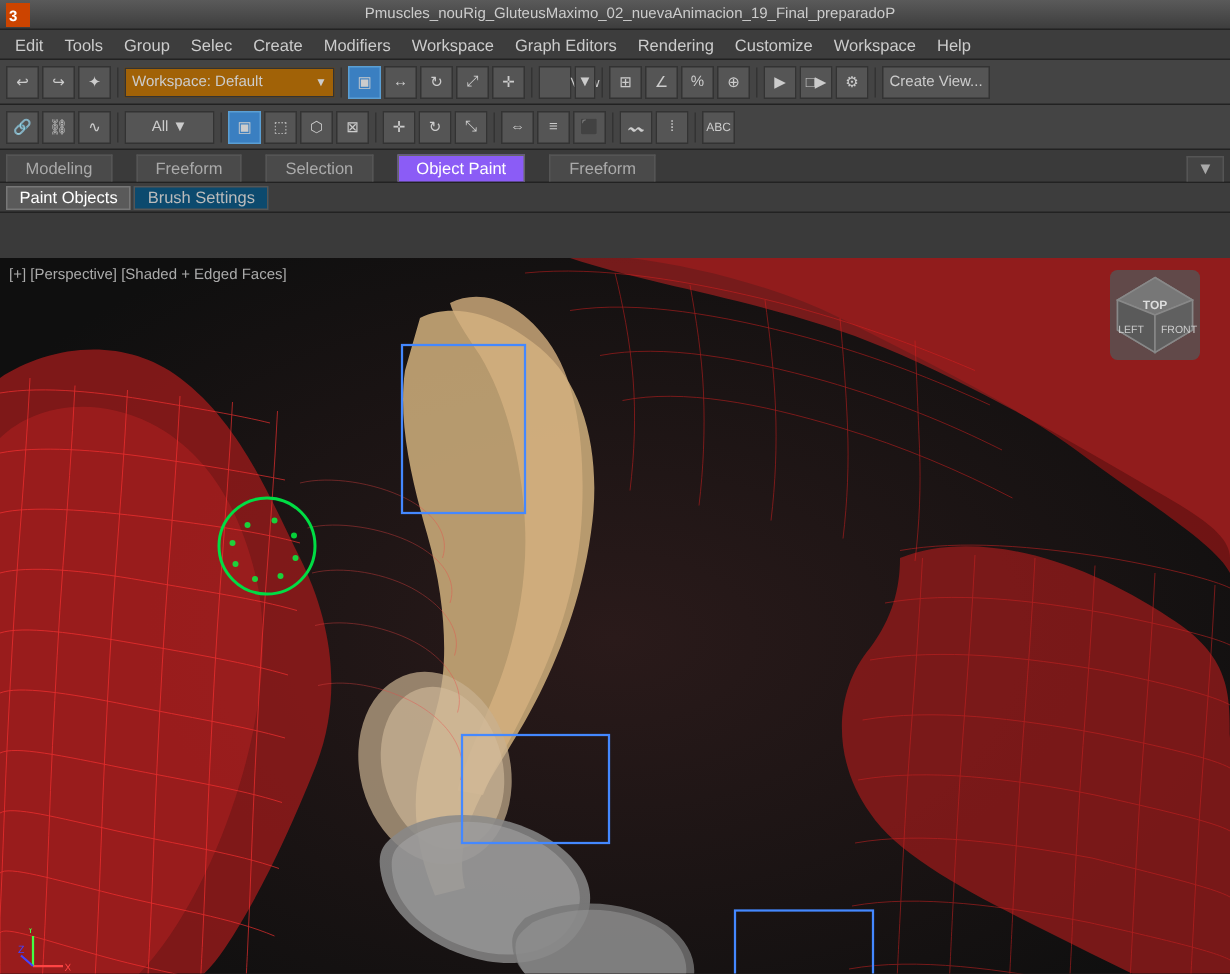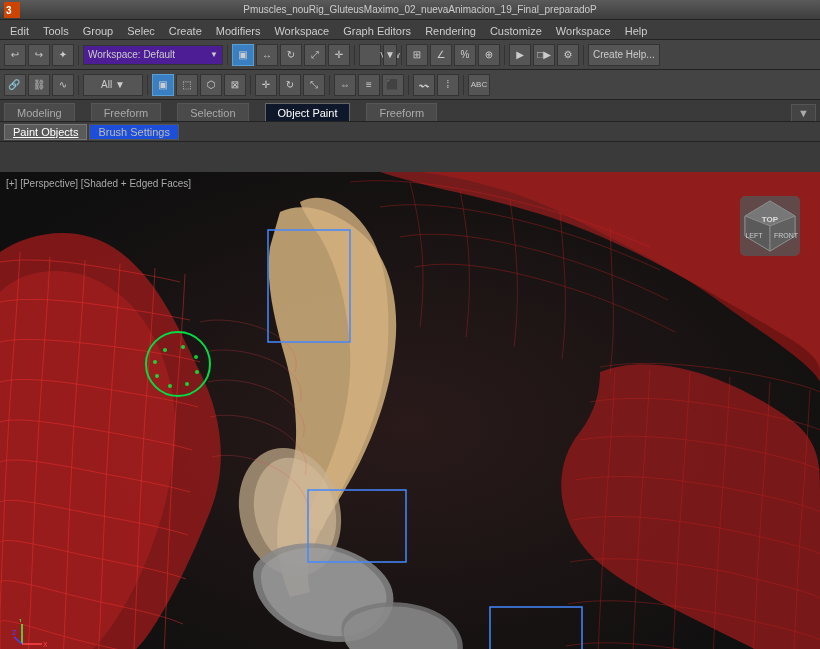--- a/index.html
+++ b/index.html
@@ -77,21 +77,21 @@
     .tb-btn.active { background: #3a7fc1; border-color: #5a9fd4; }
     .tb-separator {
       width: 1px;
       height: 20px;
       background: #333;
       margin: 0 2px;
     }
     .workspace-dropdown {
       width: 140px;
       height: 20px;
-      background: #4c1d95;
+      background: #a16207;
       border: 1px solid #333;
       color: #ccc;
       font-size: 10px;
       display: flex;
       align-items: center;
       padding: 0 4px;
       cursor: pointer;
     }
 
     
@@ -121,21 +121,21 @@
       color: #aaa;
       background: #4a4a4a;
       border: 1px solid #555;
       border-bottom: none;
       cursor: pointer;
       height: 18px;
       display: flex;
       align-items: center;
     }
     .mode-tab.active {
-      background: #0f172a;
+      background: #8b5cf6;
       color: #fff;
       border-color: #666;
     }
     .mode-tab-spacer { flex: 1; }
     .mode-tab-dropdown {
       padding: 2px 6px;
       background: #444;
       border: 1px solid #555;
       border-bottom: none;
       color: #aaa;
@@ -150,32 +150,31 @@
       display: flex;
       align-items: center;
       padding: 0 4px;
       border-bottom: 1px solid #222;
       gap: 2px;
     }
     .sub-tab {
       padding: 2px 8px;
       font-size: 11px;
       color: #bbb;
-      background: #1d4ed8;
+      background: #0c4a6e;
       border: 1px solid #555;
       cursor: pointer;
       height: 16px;
       display: flex;
       align-items: center;
     }
     .sub-tab.active {
       background: #5a5a5a;
       color: #fff;
       border-color: #777;
-      text-decoration: underline;
     }
 
     
     #viewport {
       position: relative;
       width: 820px;
       height: calc(649px - 20px - 20px - 30px - 30px - 22px - 20px);
       background: #1a1a1a;
       overflow: hidden;
       margin-top: 30px;
@@ -188,21 +187,21 @@
       left: 6px;
       font-size: 10px;
       color: #aaa;
       z-index: 10;
       pointer-events: none;
     }
 
     
     .nav-cube {
       position: absolute;
-      top: 24px;
+      top: 8px;
       right: 20px;
       width: 60px;
       height: 60px;
       z-index: 10;
     }
 
     
     .axis-indicator {
       position: absolute;
       bottom: 30px;
@@ -297,21 +296,21 @@
   <div class="tb-separator"></div>
   <div class="tb-btn">⊞</div>
   <div class="tb-btn">∠</div>
   <div class="tb-btn">%</div>
   <div class="tb-btn">⊕</div>
   <div class="tb-separator"></div>
   <div class="tb-btn">▶</div>
   <div class="tb-btn">□▶</div>
   <div class="tb-btn">⚙</div>
   <div class="tb-separator"></div>
-  <div class="tb-btn" style="width:auto; padding:0 4px; font-size:10px;">Create Help...</div>
+  <div class="tb-btn" style="width:auto; padding:0 4px; font-size:10px;">Create View...</div>
 </div>
 
 <div id="toolbar2">
   <div class="tb-btn" title="Link">🔗</div>
   <div class="tb-btn" title="Unlink">⛓</div>
   <div class="tb-btn" title="Bind Space Warp">∿</div>
   <div class="tb-separator"></div>
   <div class="tb-btn" style="width:60px;font-size:10px;">All ▼</div>
   <div class="tb-separator"></div>
   <div class="tb-btn active">▣</div>

